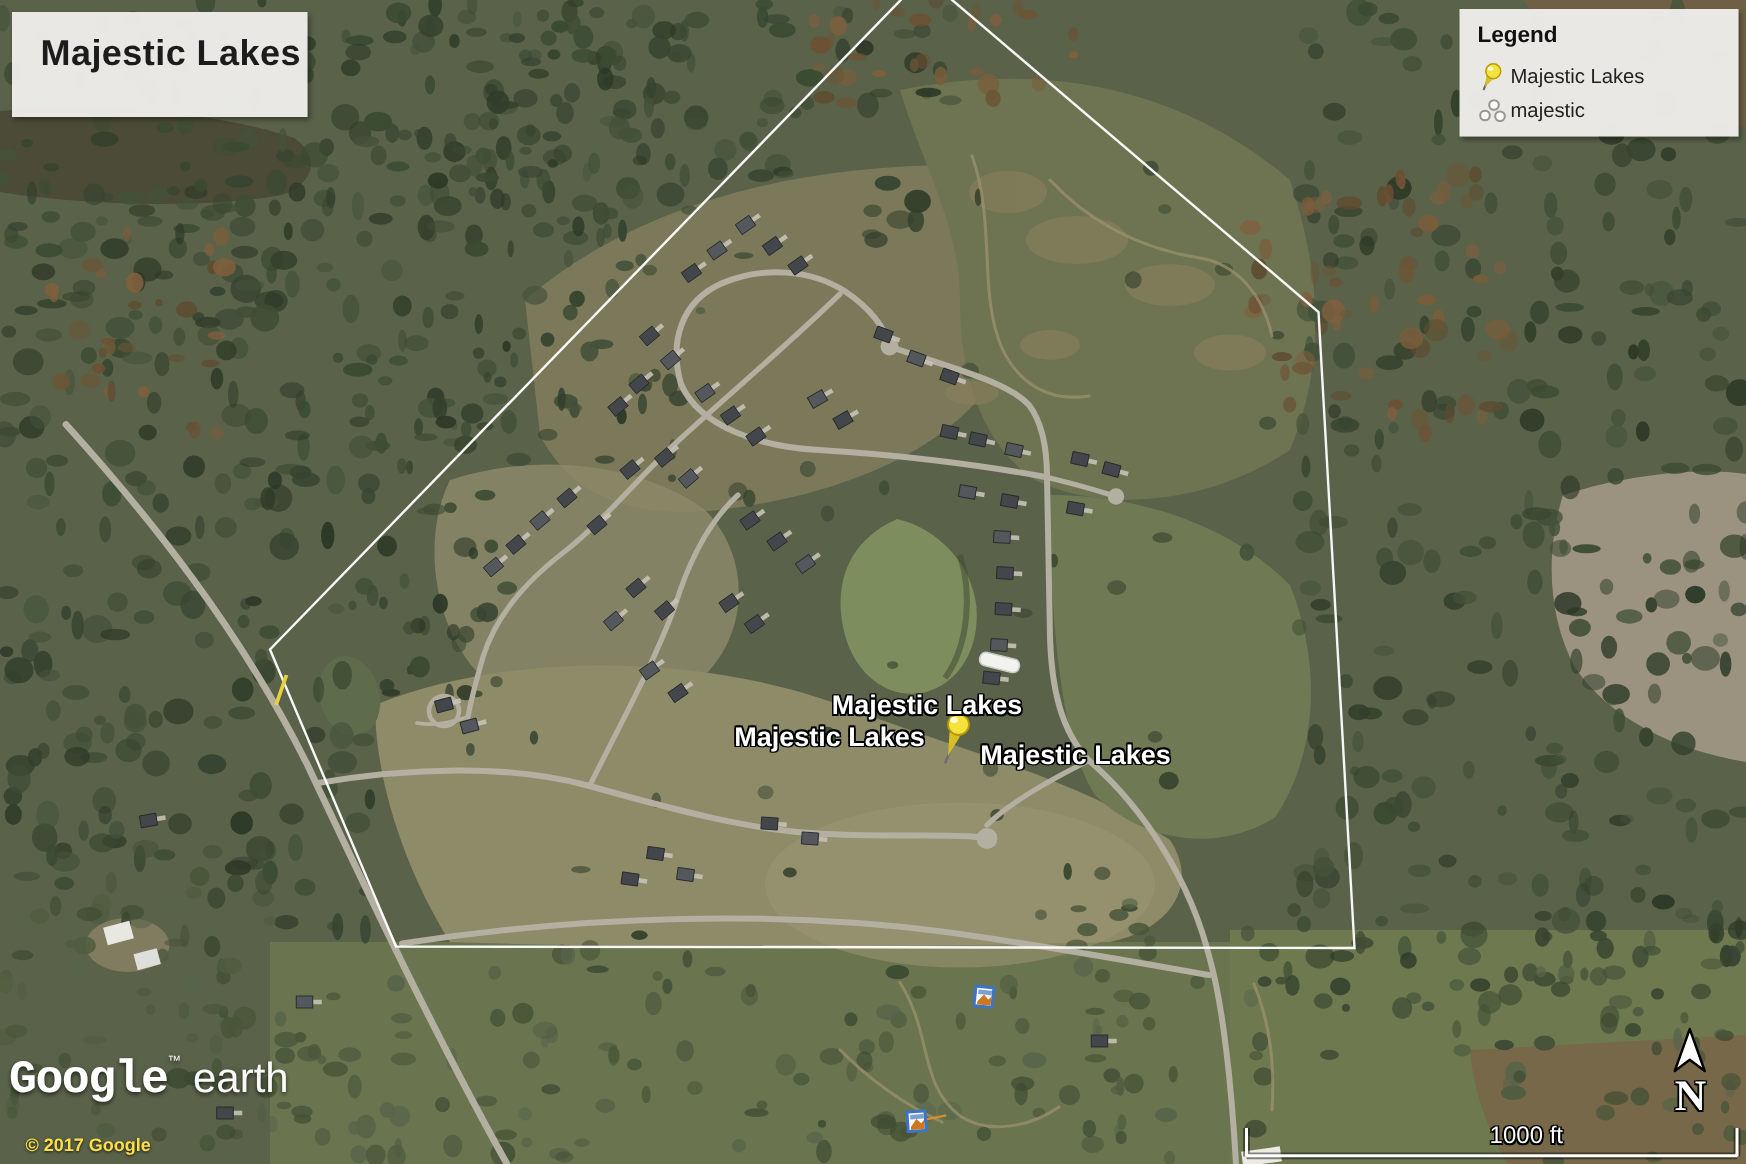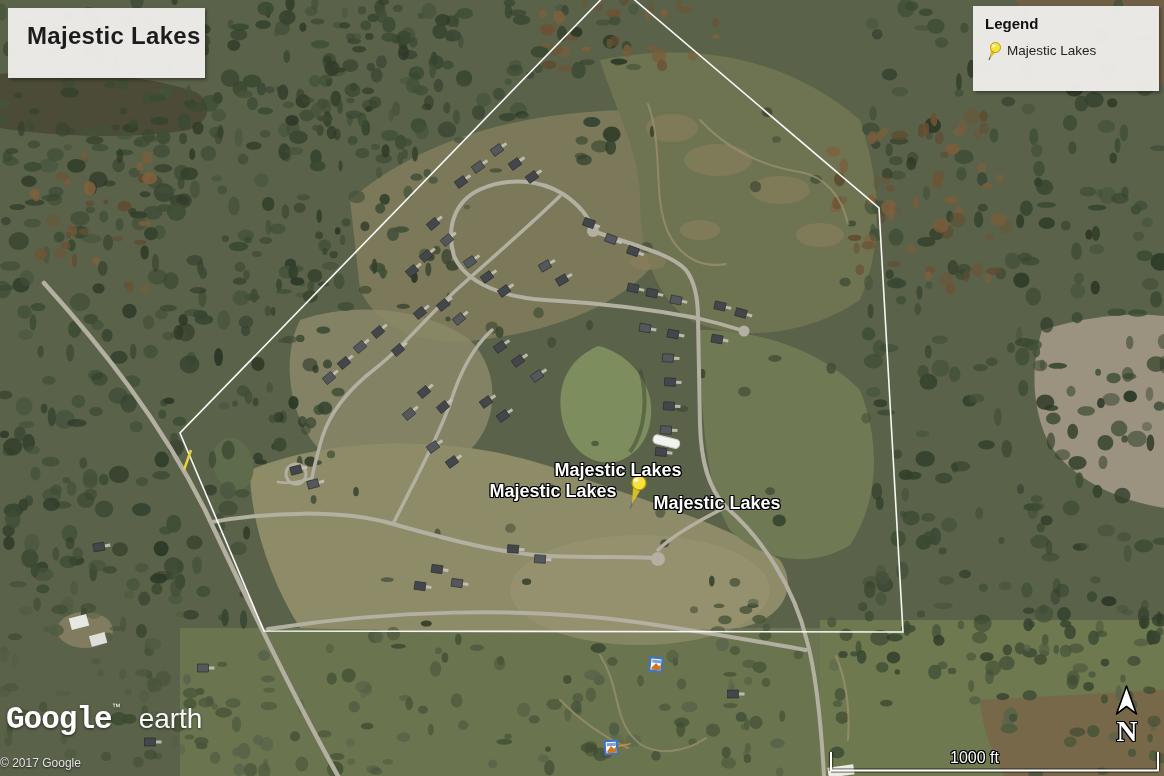--- a/index.html
+++ b/index.html
@@ -29,27 +29,27 @@
   }
   .gelabel{position:absolute;width:150px;text-align:center;font-size:18px;font-weight:bold;cursor:pointer;}
   #label-1{left:543px;top:460px;}
   #label-2{left:478px;top:481px;}
   #label-3{left:642px;top:493px;}
   
   #brand{position:absolute;left:6px;top:702px;color:#fff;
          text-shadow:0 1px 3px rgba(0,0,0,.65);white-space:nowrap;}
   #brand .g{font-family:Liberation Mono, monospace;font-weight:bold;font-size:31px;letter-spacing:-1px;}
   #brand .tm{font-size:9px;vertical-align:18px;}
-  #brand .e{font-size:28px;font-weight:normal;margin-left:18px;opacity:.96;}
-  #copyright{position:absolute;left:0;top:756px;color:#e5e5e5;font-size:12px;
-             text-shadow:0 1px 2px rgba(0,0,0,.8);}
+  #brand .e{font-size:28px;font-weight:normal;margin-left:8px;opacity:.96;}
+  #copyright{position:absolute;left:17px;top:756px;color:#fde047;font-size:12px;
+             text-shadow:0 1px 2px rgba(0,0,0,.8);font-weight:bold;}
   
   #north-label{position:absolute;left:1108px;top:715px;width:38px;text-align:center;
                font-family:"Liberation Serif",serif;font-weight:bold;font-size:29px;}
-  #scale-label{position:absolute;left:950px;top:749px;width:92px;text-align:left;font-size:16px;}
+  #scale-label{position:absolute;left:950px;top:749px;width:92px;text-align:right;font-size:16px;}
 </style>
 </head>
 <body>
 
 <div id="stage">
 
   <svg id="map-art" width="1164" height="776" viewBox="0 0 1164 776">
 
     <rect x="0" y="0" width="1164" height="776" fill="#5a624a"></rect>
 
@@ -1709,20 +1709,30 @@
           <line x1="7" y1="12" x2="4" y2="19" stroke="#6e6e6e" stroke-width="1.4"></line>
           <path d="M6,8 L12,10 L5,17 Z" fill="#d8bd27"></path>
           <circle cx="10.5" cy="6.5" r="5" fill="#f6e23c" stroke="#b89a07" stroke-width="1"></circle>
           <ellipse cx="8.8" cy="4.8" rx="1.8" ry="1.4" fill="#fffbe0"></ellipse>
         </svg>
       </span>
       <span class="lbl">Majestic Lakes</span>
     </div>
 
 
+    <div class="legend-row">
+      <span class="ic">
+        <svg width="20" height="18" viewBox="0 0 20 18">
+          <circle cx="5" cy="12" r="3.2" fill="#fbfbf9" stroke="#979792" stroke-width="1.4"></circle>
+          <circle cx="11" cy="5" r="3.2" fill="#fbfbf9" stroke="#979792" stroke-width="1.4"></circle>
+          <circle cx="15" cy="12.5" r="3.2" fill="#fbfbf9" stroke="#979792" stroke-width="1.4"></circle>
+        </svg>
+      </span>
+      <span class="lbl">majestic</span>
+    </div>
   </div>
 
   <div id="brand">
     <span class="g">Google</span><span class="tm">™</span><span class="e">earth</span>
   </div>
   <div id="copyright">© 2017 Google</div>
 
   <div id="north-label" class="outlined">N</div>
   <div id="scale-label" class="outlined">1000 ft</div>
 </div>

